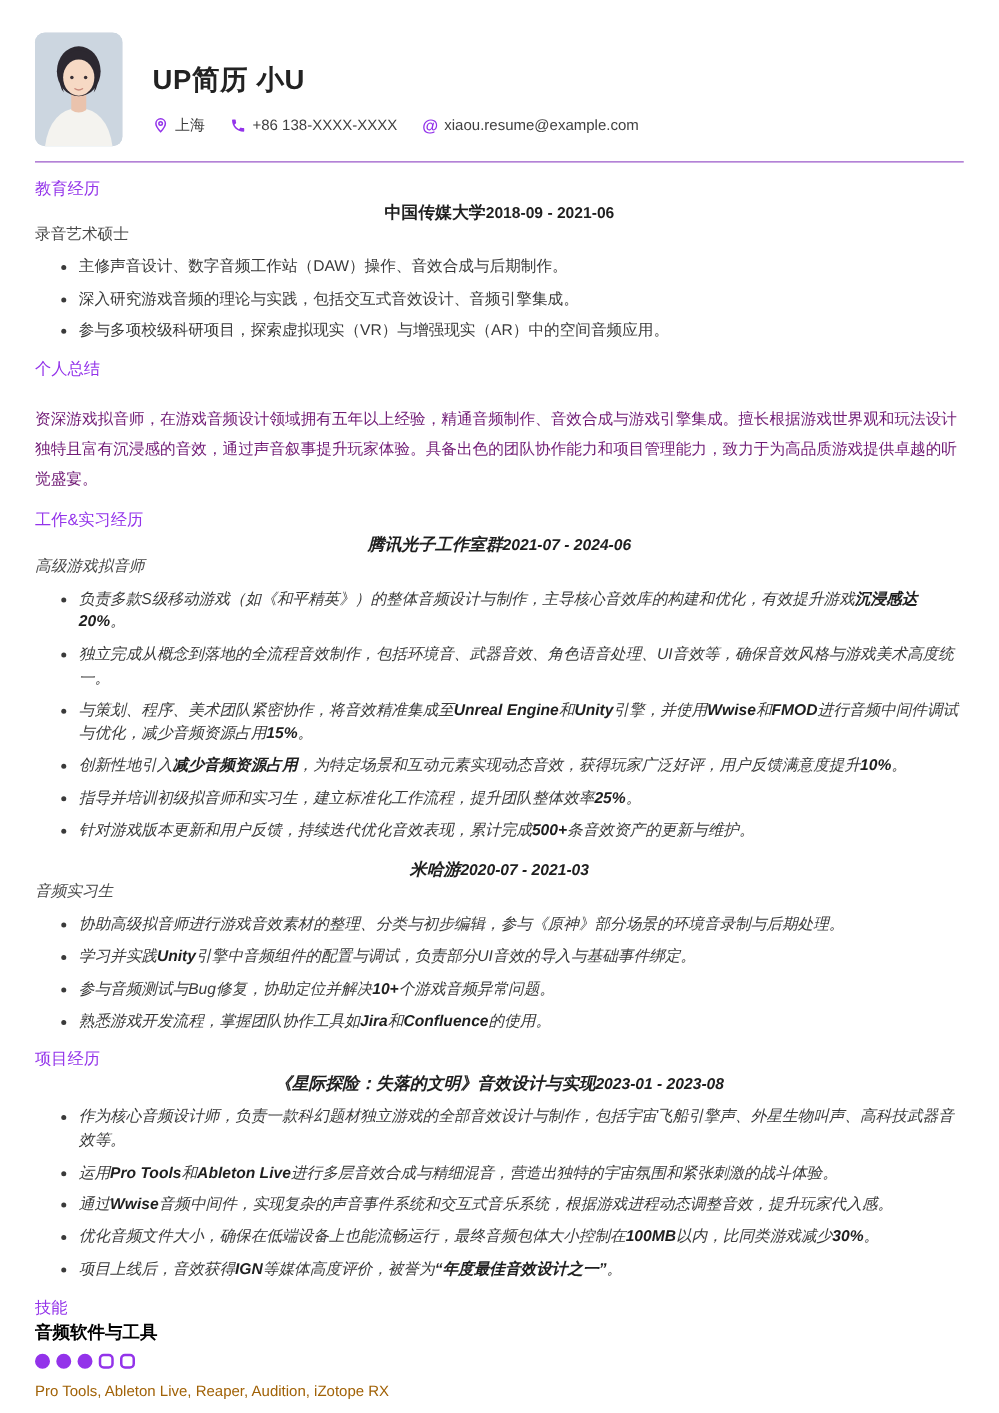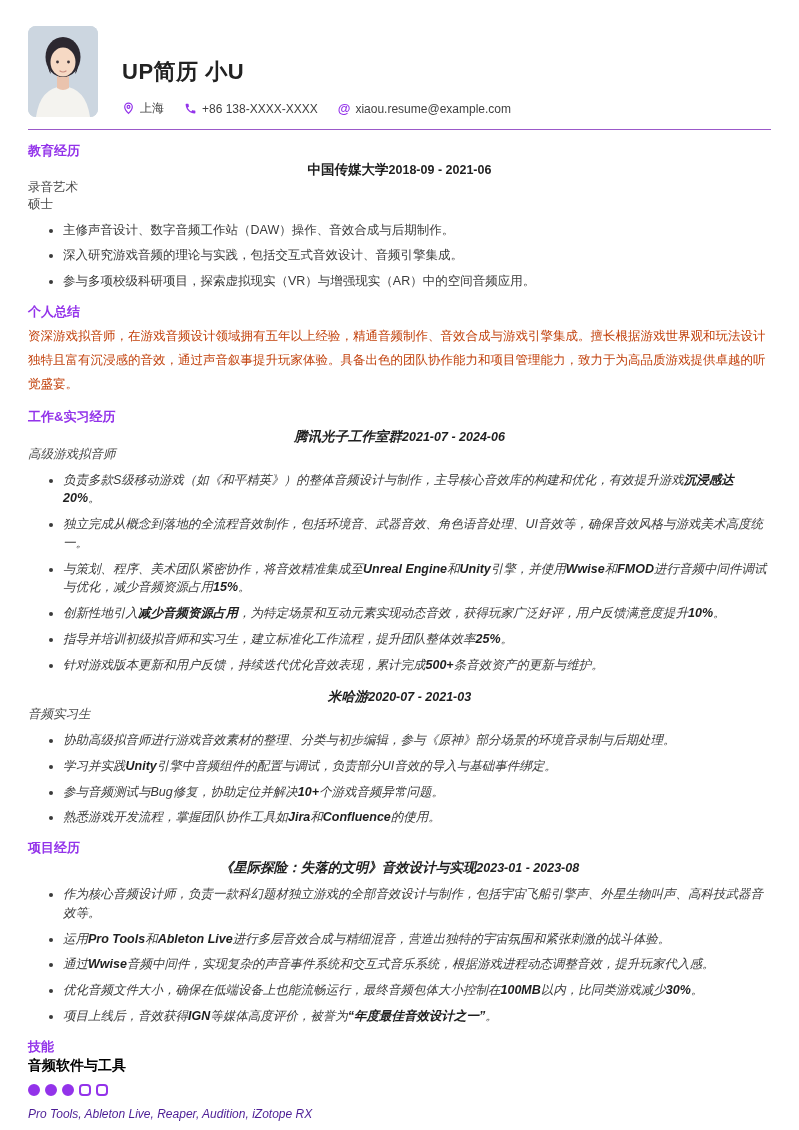--- a/index.html
+++ b/index.html
@@ -5,57 +5,57 @@
   * { margin:0; padding:0; box-sizing:border-box; }
   html,body { background:#fff; }
   body {
     width:799px; min-height:1130px; margin:0 auto;
     font-family:"Liberation Sans","DejaVu Sans",sans-serif;
     color:#3a3a3a; -webkit-font-smoothing:antialiased;
   }
   .page { padding:26px 28px 18px 28px; }
 
   
-  .header { display:flex; align-items:flex-end; gap:24px; }
+  .header { display:flex; align-items:center; gap:24px; }
   .avatar { width:70px; height:91px; border-radius:8px; overflow:hidden; flex:none; background:#ccd6e0; }
   .avatar svg { display:block; width:100%; height:100%; }
   .header-info { padding-top:14px; }
   .name { font-size:22px; font-weight:bold; color:#222; letter-spacing:.5px; }
   .contact-row { margin-top:13px; display:flex; align-items:center; gap:20px; font-size:12px; color:#3f3f3f; }
   .contact-item { display:inline-flex; align-items:center; gap:5px; }
   .cicon { color:var(--accent); display:inline-flex; align-items:center; }
   .cicon svg { width:13px; height:13px; display:block; }
   .at-glyph { font-size:13px; font-weight:bold; line-height:1; }
 
   .divider { border:none; border-top:1.5px solid var(--divider); margin:12px 0 0 0; }
 
   
-  h2.sec { color:var(--accent); font-size:13px; font-weight:bold; margin-top:13px; line-height:1.3; }
+  h2.sec { color:var(--accent); font-size:13px; font-weight:normal; margin-top:13px; line-height:1.3; }
   .entry-head { display:flex; justify-content:center; align-items:baseline; margin-top:1px; }
   .entry-title { font-weight:bold; color:#1f1f1f; font-size:13.5px; }
   .entry-date { font-weight:bold; color:#1f1f1f; font-size:12.5px; white-space:nowrap; }
-  .entry-sub { display:flex; color:#4a4a4a; font-size:12.5px; line-height:1.35;flex-direction:column; }
+  .entry-sub { display:flex; color:#4a4a4a; font-size:12.5px; line-height:1.35; }
 
   ul.bullets { margin:8px 0 2px 0; padding-left:35px; list-style:disc; }
   ul.bullets li { font-size:12.5px; line-height:1.5; margin-bottom:7px; color:#3a3a3a; }
   ul.bullets li b { color:#1f1f1f; }
 
-  .summary-text { font-size:12.5px; line-height:1.92; margin-top:3px; color:#c2410c; }
+  .summary-text { font-size:12.5px; line-height:1.92; margin-top:19px; color:#701a75; }
 
   .job { margin-top:2px;font-style:italic; }
   .job + .job { margin-top:14px; }
 
   
   .skill-group { margin-top:12px; }
   .skill-group:first-of-type { margin-top:1px; }
   .skill-name { font-size:14px; font-weight:bold; color:#000000; line-height:1.4; }
   .dots { display:flex; gap:5px; margin:8px 0 11px 0; }
   .dot { width:12px; height:12px; border:2.5px solid var(--accent); border-radius:4px; background:#fff; }
   .dot.filled { background:var(--accent); border-radius:50%; }
-  .skill-detail { font-size:12px; color:#4c1d95;font-style:italic; }
+  .skill-detail { font-size:12px; color:#a16207; }
 </style>
 </head>
 <body>
 
 <div class="page">
 
   <header class="header">
     <div class="avatar">
       <svg viewBox="0 0 70 91">
         <rect width="70" height="91" fill="#ccd6e0"></rect>

